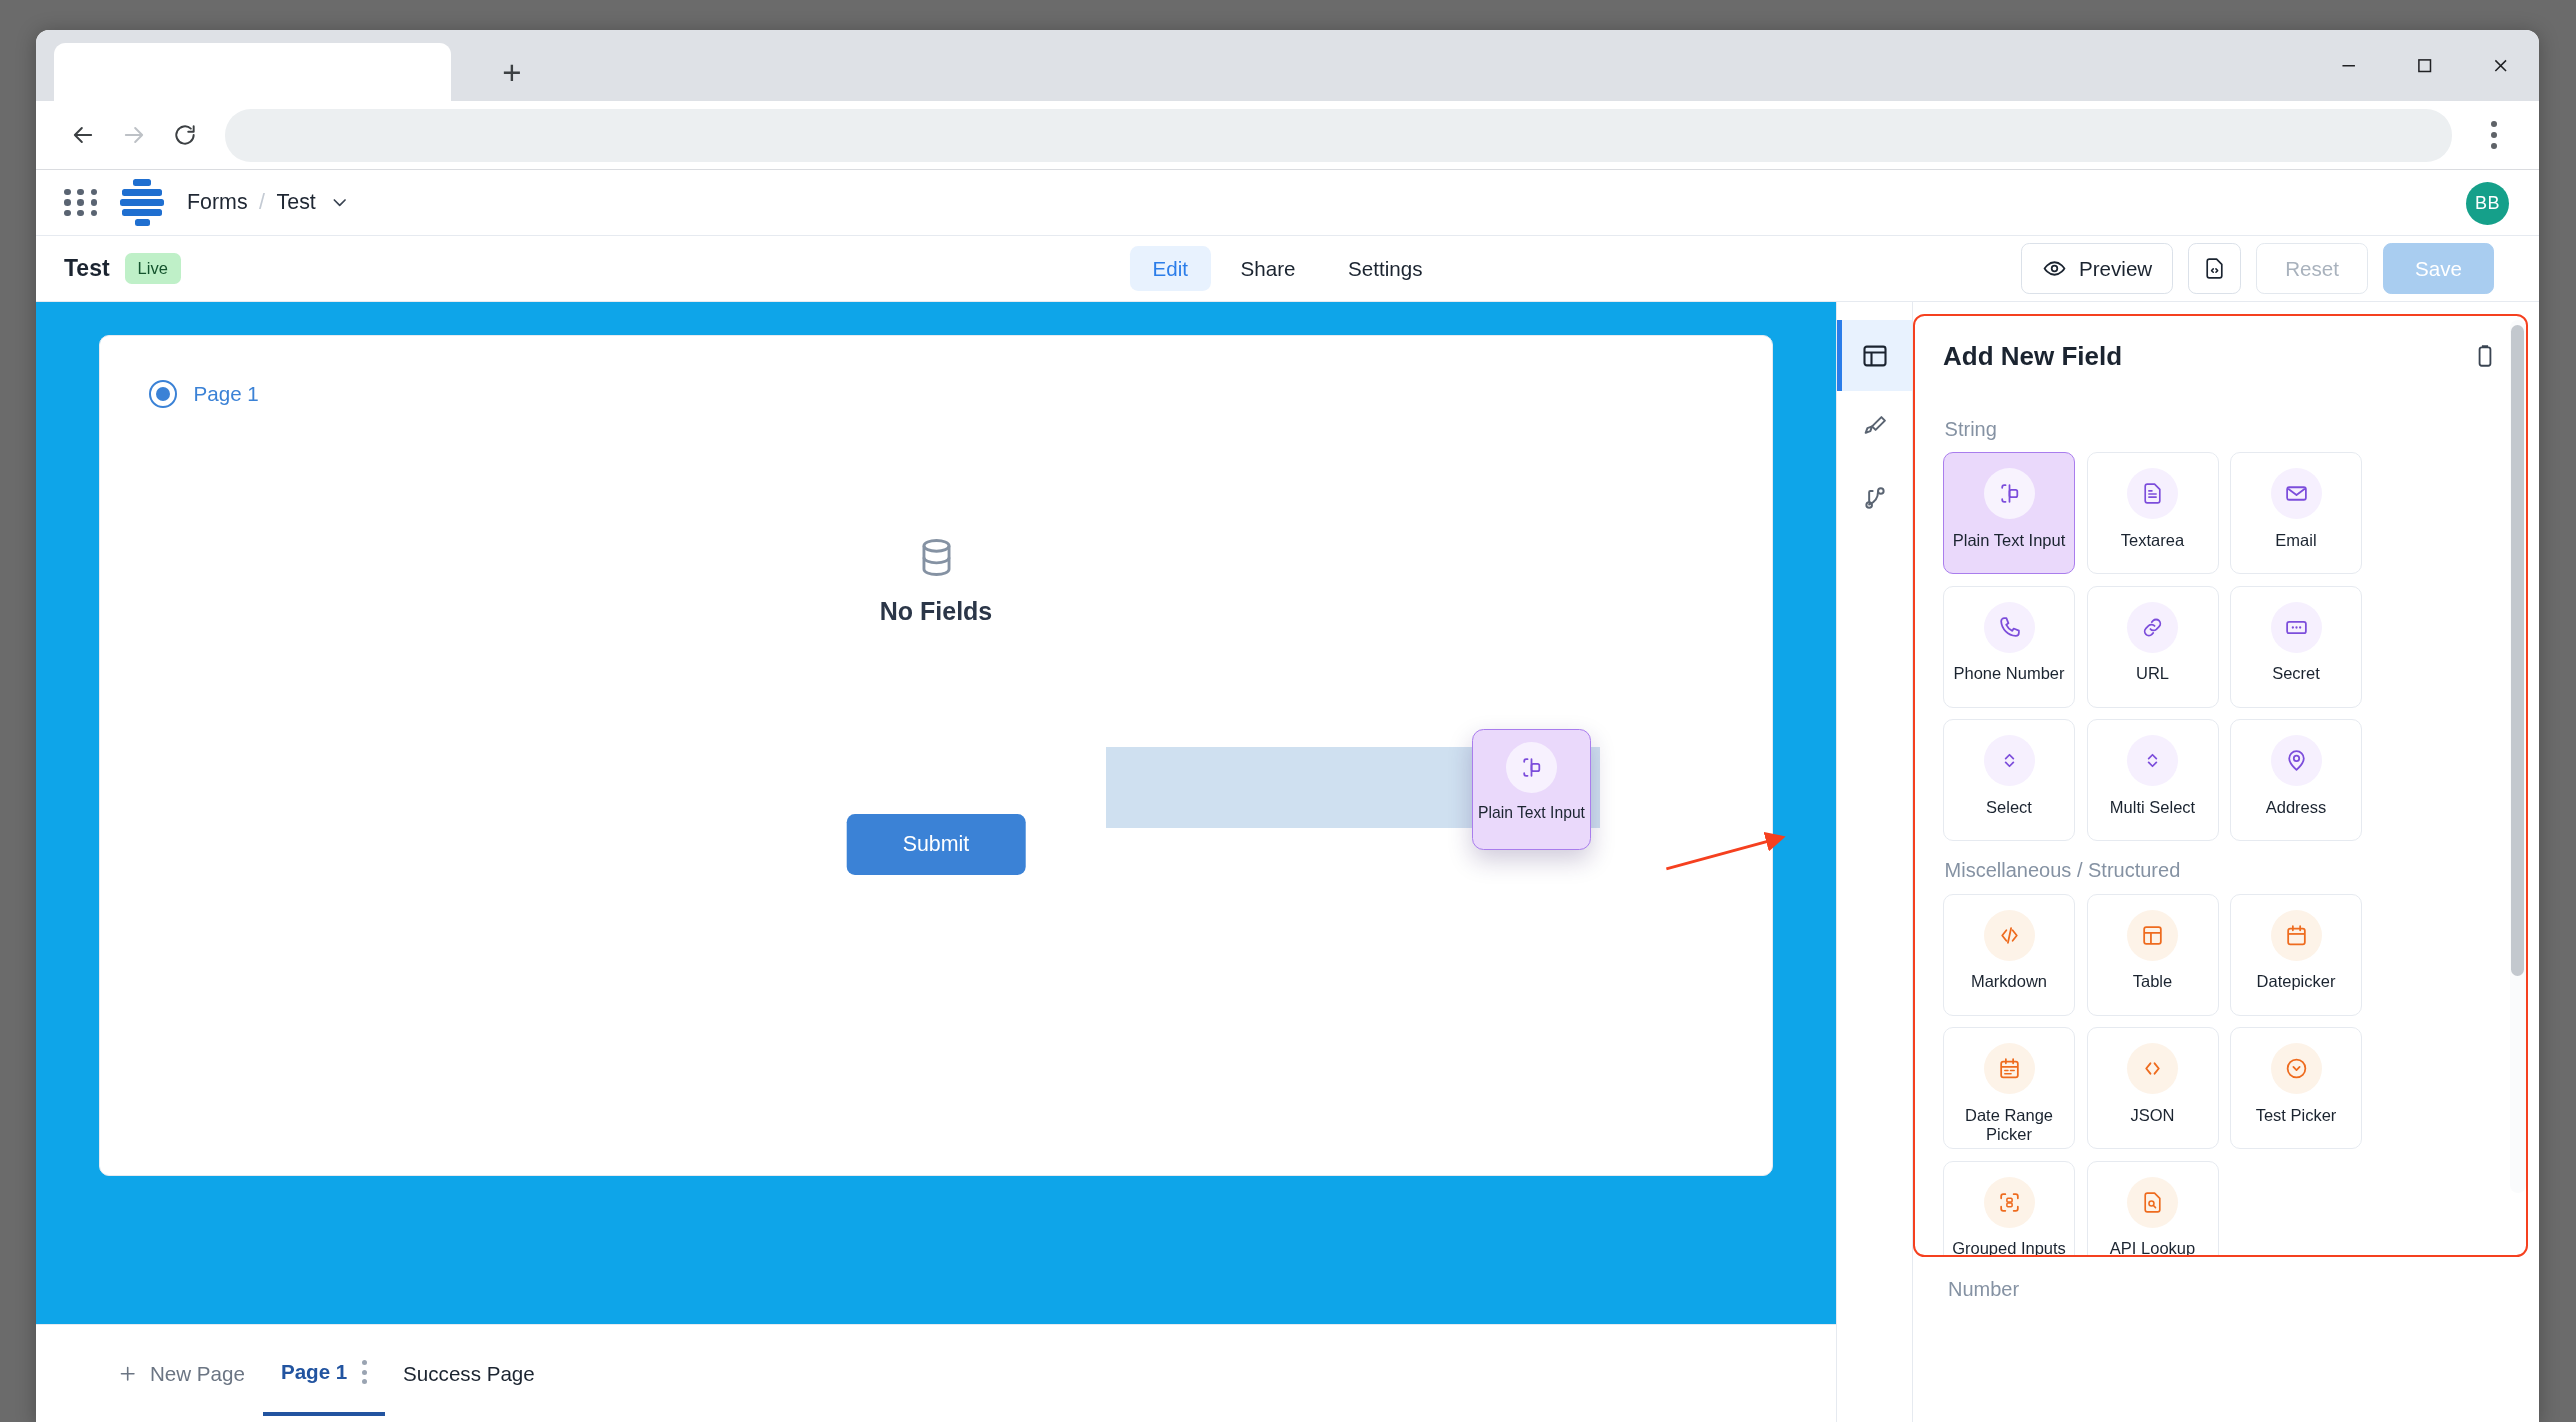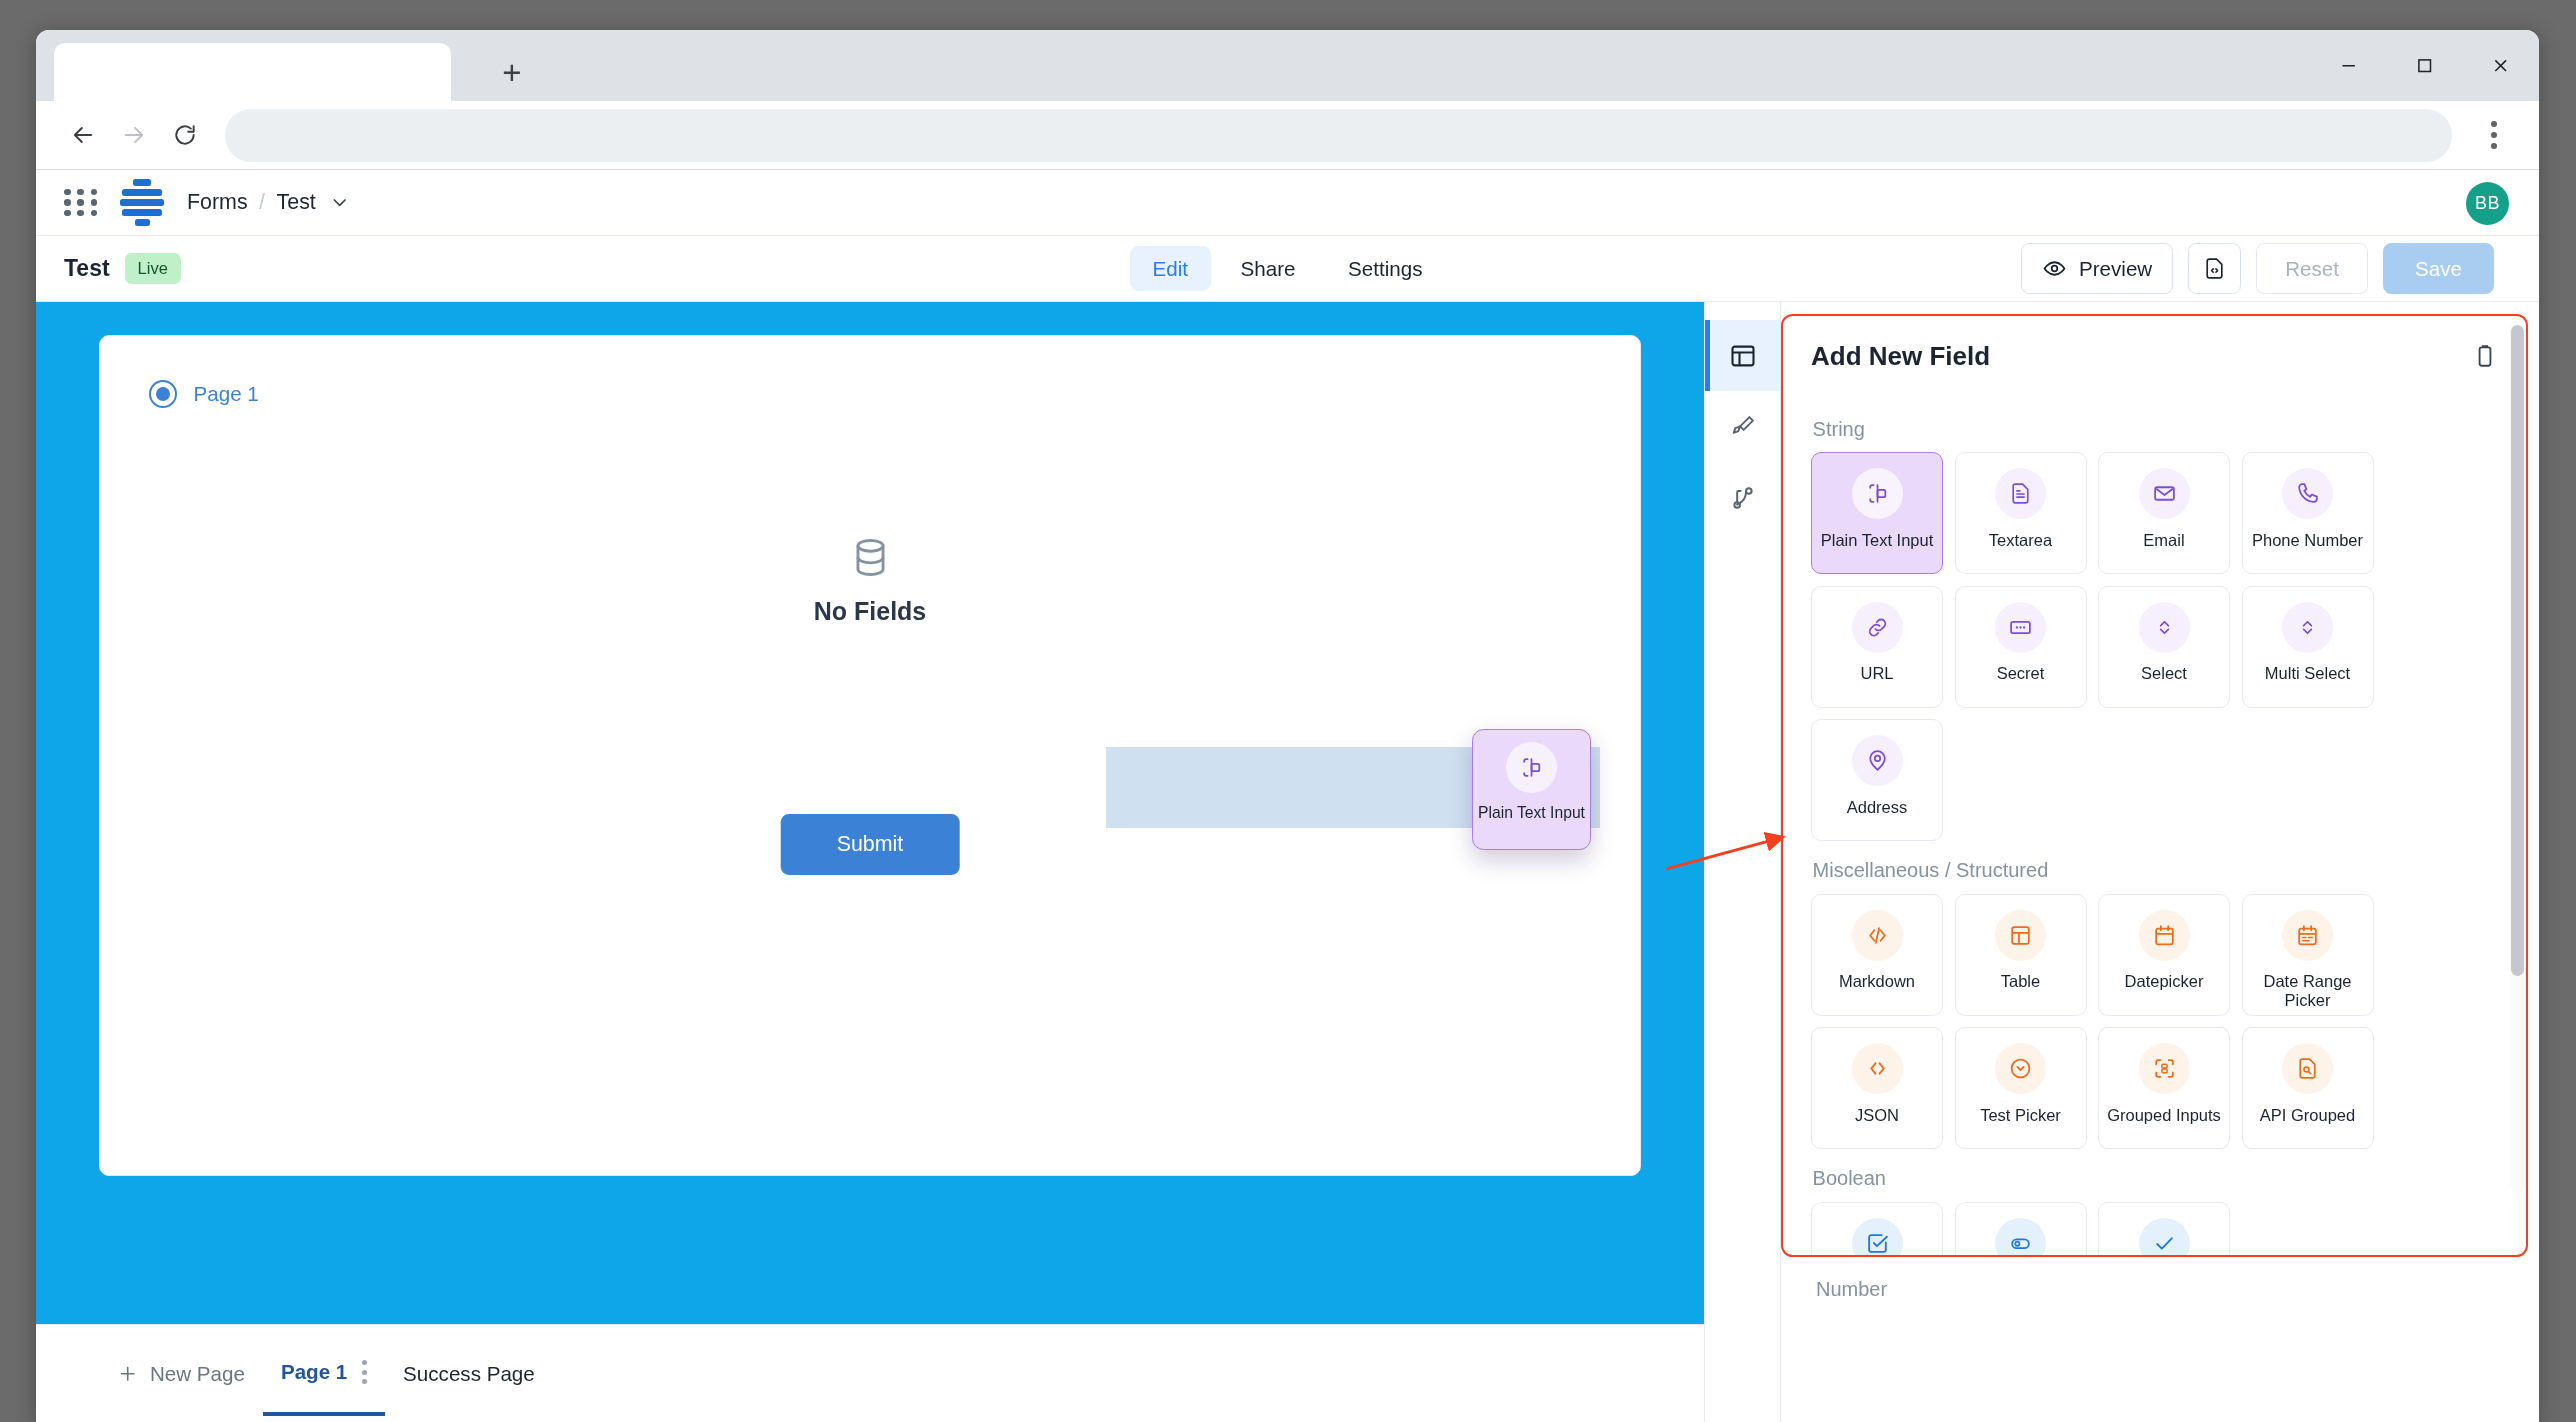--- a/index.html
+++ b/index.html
@@ -146,21 +146,21 @@
   .dots3 { display:flex; flex-direction:column; gap:4.1px; margin-left: 3.3px;}
   .dots3 i { width:5px; height:5px; border-radius:50%; background:#9aa4b2; display:block;}
 
   
   .rail { width: 77px; background:#fff; border-left:0.8px solid #e6eaf0; border-right:0.8px solid #e6eaf0; padding-top: 18px;}
   .railbtn { height: 71px; display:flex; align-items:center; justify-content:center; color:#5a6472; position:relative;}
   .railbtn.active { background:#e8f2fe; color:#1b2430;}
   .railbtn.active::before { content:""; position:absolute; left:0; top:0; bottom:0; width:5px; background:#2b7de9;}
 
   
-  .panelwrap { width: 758px; background:#fff; position:relative; padding: 11.5px 11.5px 0 0;}
+  .panelwrap { width: 626px; background:#fff; position:relative; padding: 11.5px 11.5px 0 0;}
   .panel {
     border: 2.5px solid #f5401f; border-radius: 11.5px;
     height: 943px; background:#fff; overflow:hidden; position:relative;
     padding: 25px 28px 0 28px;
   }
   .panelhead { display:flex; align-items:center; justify-content:space-between; margin-bottom: 46px;}
   .panelhead h2 { font-size: 26px; color:#1b2430; font-weight:bold;}
   .clip { color:#3a4452; display:flex;}
   .grouptitle { font-size: 20px; color:#8592a3; margin: 0 0 11.5px 1.6px;}
   .cards { display:flex; flex-wrap:wrap; gap: 11.5px; margin-bottom: 18px;}
@@ -542,21 +542,21 @@
                 <span class="lbl">Grouped Inputs</span>
               </div>
               <div class="card">
                 <span class="bubble b-orange">
                   <svg class="icn" width="25" height="25" viewBox="0 0 24 24">
                       <path d="M14 3H7a2 2 0 0 0-2 2v14a2 2 0 0 0 2 2h10a2 2 0 0 0 2-2V8l-5-5z" stroke="currentColor" stroke-width="1.6" fill="none" stroke-linejoin="round"></path>
                       <circle cx="11" cy="13" r="2.4" stroke="currentColor" stroke-width="1.5" fill="none"></circle>
                       <path d="M12.9 14.9l2 2" stroke="currentColor" stroke-width="1.5" stroke-linecap="round"></path>
                     </svg>
                 </span>
-                <span class="lbl">API Grouped</span>
+                <span class="lbl">API Lookup</span>
               </div>
             </div>
 
             <div class="grouptitle">Boolean</div>
             <div class="cards">
               <div class="card">
                 <span class="bubble b-blue">
                   <svg class="icn" width="25" height="25" viewBox="0 0 24 24">
                       <path d="M20 11v7a2 2 0 0 1-2 2H6a2 2 0 0 1-2-2V6a2 2 0 0 1 2-2h10" stroke="currentColor" stroke-width="1.8" fill="none" stroke-linecap="round"></path>
                       <path d="M8.5 11.5l3 3L21 5.5" stroke="currentColor" stroke-width="1.8" fill="none" stroke-linecap="round" stroke-linejoin="round"></path>

